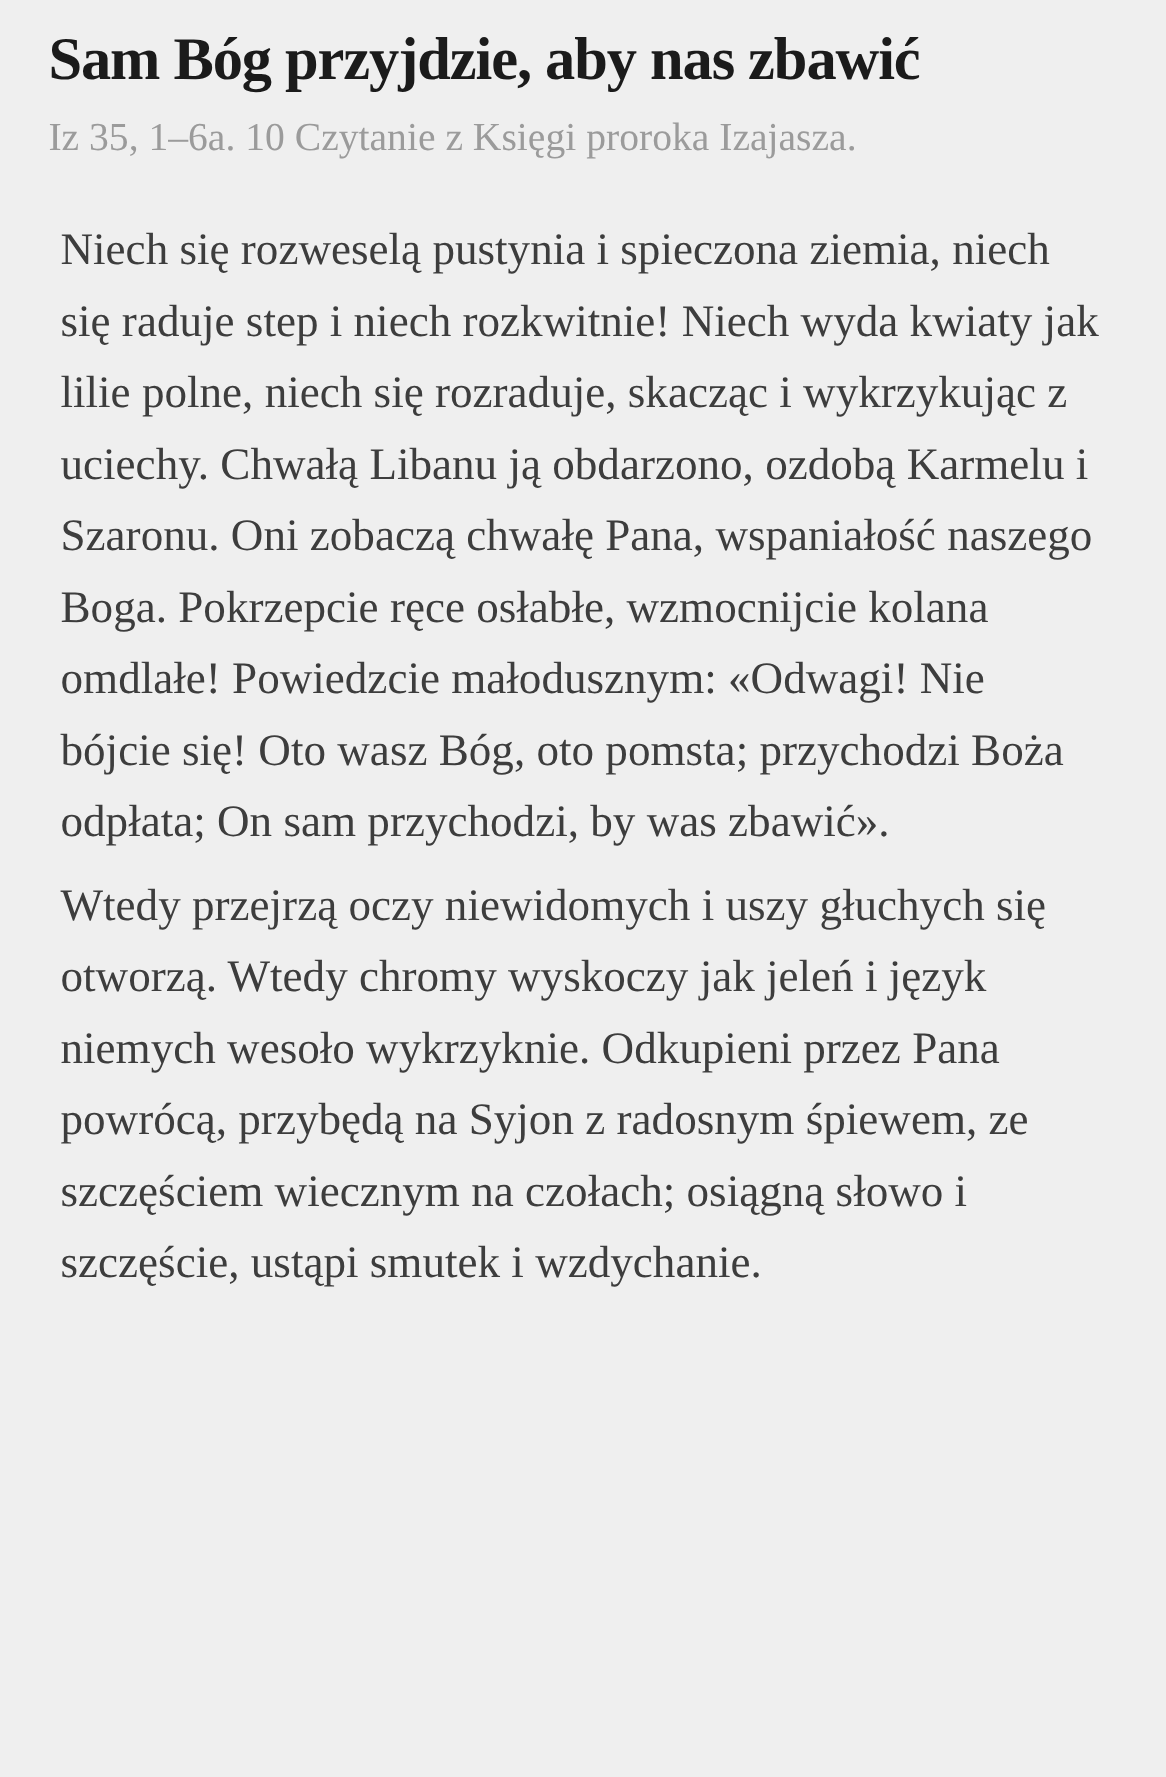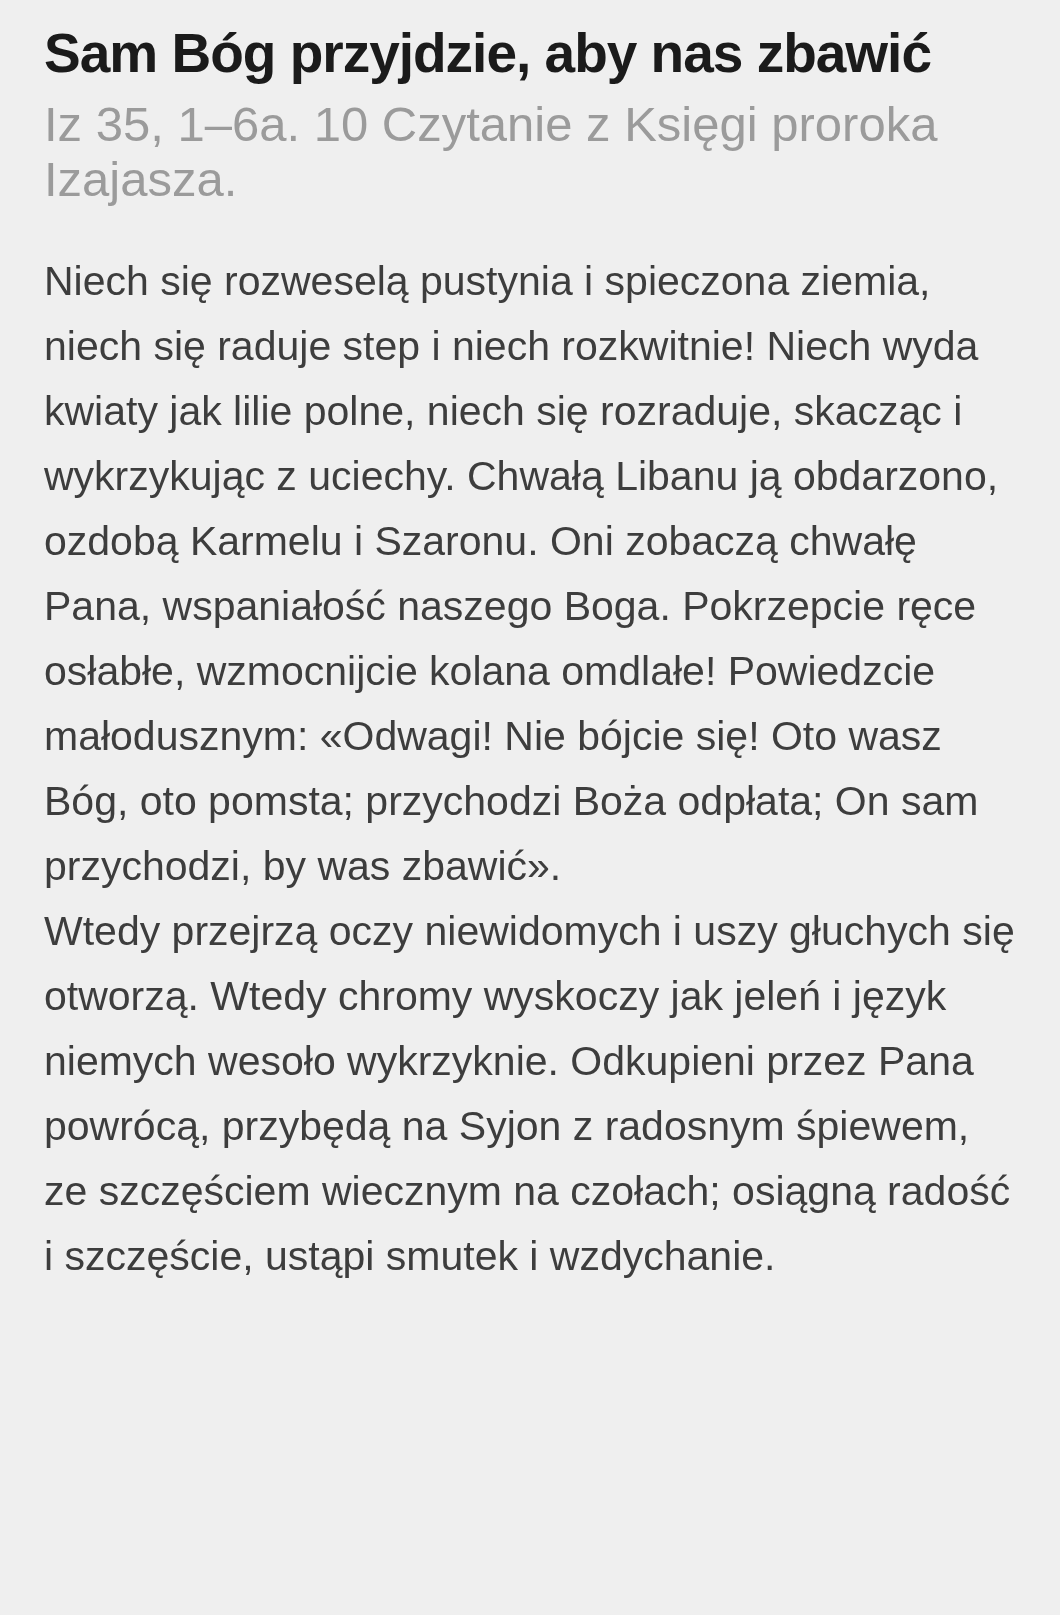--- a/index.html
+++ b/index.html
@@ -11,54 +11,55 @@
     height: 1615px;
     background: #efefef;
     font-family: "Liberation Sans", "DejaVu Sans", sans-serif;
     overflow: hidden;
   }
   .page {
     box-sizing: border-box;
     width: 1060px;
     height: 1615px;
     padding: 22px 44px 0 44px;
+    font-family: Liberation Serif, serif;
   }
   .title {
     margin: 0;
     font-size: 55px;
     line-height: 1.15;
     font-weight: bold;
     letter-spacing: -1px;
     color: #1b1b1b;
   }
   .reference {
     margin: 12px 0 0 0;
-    font-size: 49px;
+    font-size: 36px;
     line-height: 55px;
     font-weight: 400;
     color: #9b9b9b;
   }
   .body-text {
     margin: 42px 0 0 0;
   }
   .body-text p {
-    margin: 0;
+    margin: 11px;
     font-size: 41px;
     line-height: 65px;
     color: #3d3d3d;
   }
   .closing {
     margin: 65px 0 0 0 !important;
   }
 </style>
 </head>
 <body>
 
 <div class="page">
   <h1 class="title">Sam Bóg przyjdzie, aby nas zbawić</h1>
 
   <p class="reference">Iz 35, 1–6a. 10 Czytanie z Księgi proroka Izajasza.</p>
 
   <div class="body-text">
     <p>Niech się rozweselą pustynia i spieczona ziemia, niech się raduje step i niech rozkwitnie! Niech wyda kwiaty jak lilie polne, niech się rozraduje, skacząc i wykrzykując z uciechy. Chwałą Libanu ją obdarzono, ozdobą Karmelu i Szaronu. Oni zobaczą chwałę Pana, wspaniałość naszego Boga. Pokrzepcie ręce osłabłe, wzmocnijcie kolana omdlałe! Powiedzcie małodusznym: «Odwagi! Nie bójcie się! Oto wasz Bóg, oto pomsta; przychodzi Boża odpłata; On sam przychodzi, by was zbawić».</p>
-    <p>Wtedy przejrzą oczy niewidomych i uszy głuchych się otworzą. Wtedy chromy wyskoczy jak jeleń i język niemych wesoło wykrzyknie. Odkupieni przez Pana powrócą, przybędą na Syjon z radosnym śpiewem, ze szczęściem wiecznym na czołach; osiągną radość i szczęście, ustąpi smutek i wzdychanie.</p>
+    <p>Wtedy przejrzą oczy niewidomych i uszy głuchych się otworzą. Wtedy chromy wyskoczy jak jeleń i język niemych wesoło wykrzyknie. Odkupieni przez Pana powrócą, przybędą na Syjon z radosnym śpiewem, ze szczęściem wiecznym na czołach; osiągną słowo i szczęście, ustąpi smutek i wzdychanie.</p>
   </div>
 </div>
 
 </body></html>

